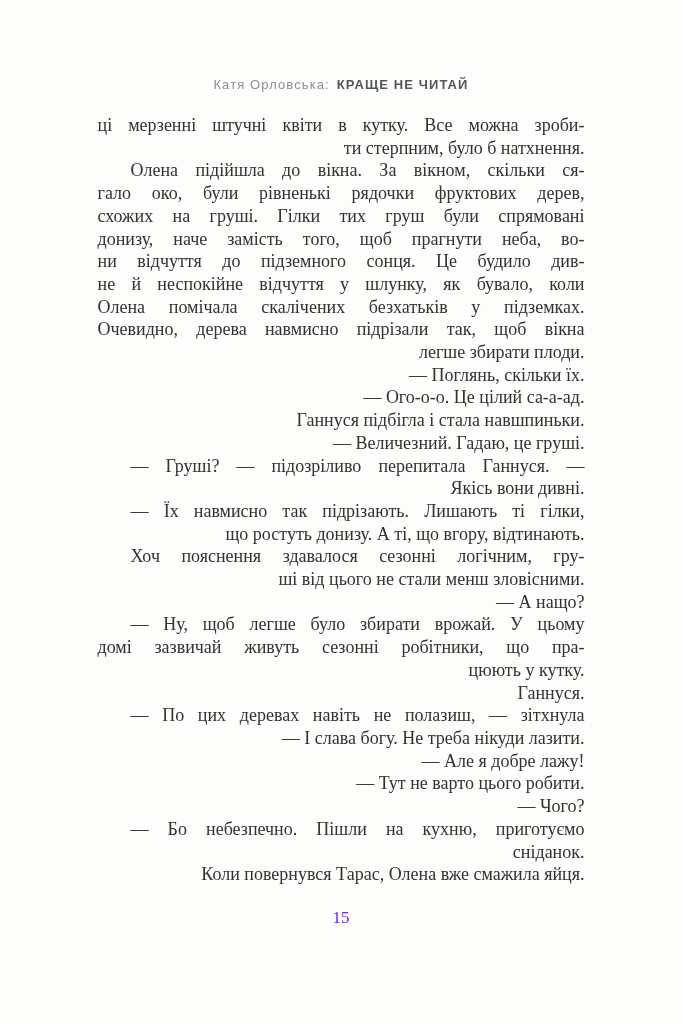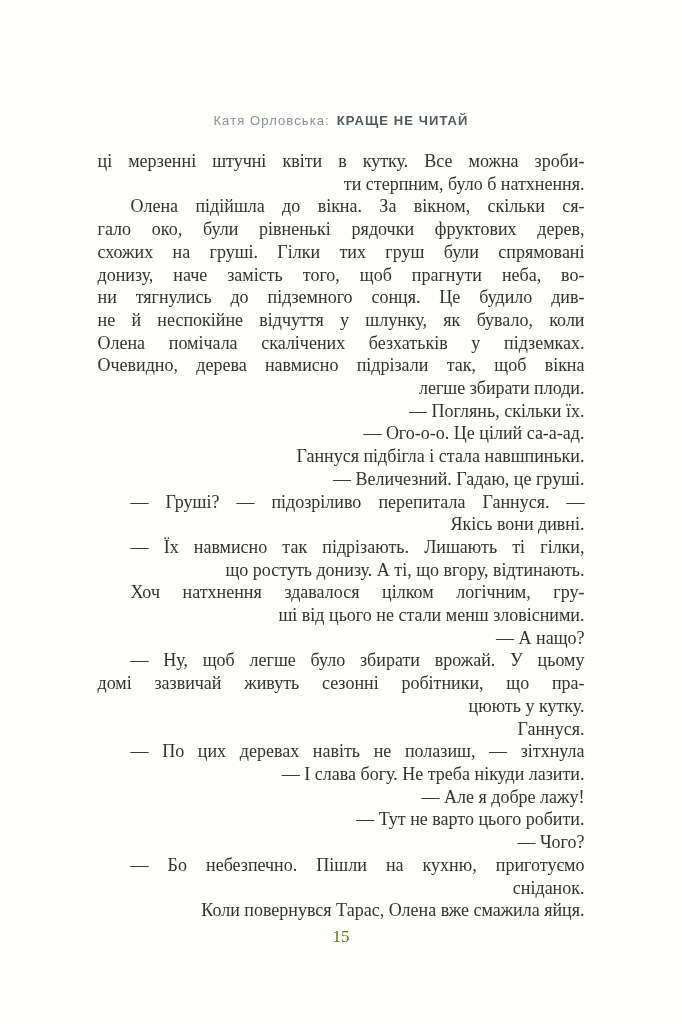--- a/index.html
+++ b/index.html
@@ -8,21 +8,21 @@
     background: #ffffff;
   }
   .page {
     position: relative;
     width: 682px;
     height: 1024px;
     margin: 0 auto;
     background: #fdfdfc;
     overflow: hidden;
     box-sizing: border-box;
-    padding-top: 112px;
+    padding-top: 76px;
   }
   .running-header {
     width: 682px;
     text-align: center;
     font-family: "Liberation Sans", sans-serif;
     font-size: 13px;
     letter-spacing: 1.1px;
     color: #8a9190;
     height: 18px;
     line-height: 18px;
@@ -54,25 +54,25 @@
     text-align: justify;
     text-align-last: justify;
     font-family: Liberation Serif, serif;
     -moz-text-align-last: justify;
   }
   .line.indent {
     padding-left: 33px;
   }
   .page-number {
     width: 682px;
-    margin-top: 5px;
+    margin-top: 22px;
     text-align: center;
     font-family: "Liberation Serif", "DejaVu Serif", serif;
     font-size: 17px;
-    color: #4d7c0f;
+    color: #6d28d9;
   }
 </style>
 </head>
 <body>
 
 <div class="page">
 
   <div class="running-header">
     <span class="author">Катя Орловська:</span><span class="title">КРАЩЕ НЕ ЧИТАЙ</span>
   </div>
@@ -80,21 +80,21 @@
   <div class="text-block" id="text-block">
       <div class="paragraph">
         <div class="line fill">ці мерзенні штучні квіти в кутку. Все можна зроби-</div>
         <div class="line last">ти стерпним, було б натхнення.</div>
       </div>
       <div class="paragraph">
         <div class="line fill indent">Олена підійшла до вікна. За вікном, скільки ся-</div>
         <div class="line fill">гало око, були рівненькі рядочки фруктових дерев,</div>
         <div class="line fill">схожих на груші. Гілки тих груш були спрямовані</div>
         <div class="line fill">донизу, наче замість того, щоб прагнути неба, во-</div>
-        <div class="line fill">ни тягнулись до підземного сонця. Це будило див-</div>
+        <div class="line fill">ни відчуття до підземного сонця. Це будило див-</div>
         <div class="line fill">не й неспокійне відчуття у шлунку, як бувало, коли</div>
         <div class="line fill">Олена помічала скалічених безхатьків у підземках.</div>
         <div class="line fill">Очевидно, дерева навмисно підрізали так, щоб вікна</div>
         <div class="line last">легше збирати плоди.</div>
       </div>
       <div class="paragraph">
         <div class="line last indent">— Поглянь, скільки їх.</div>
       </div>
       <div class="paragraph">
         <div class="line last indent">— Ого-о-о. Це цілий са-а-ад.</div>
@@ -107,21 +107,21 @@
       </div>
       <div class="paragraph">
         <div class="line fill indent">— Груші? — підозріливо перепитала Ганнуся. —</div>
         <div class="line last">Якісь вони дивні.</div>
       </div>
       <div class="paragraph">
         <div class="line fill indent">— Їх навмисно так підрізають. Лишають ті гілки,</div>
         <div class="line last">що ростуть донизу. А ті, що вгору, відтинають.</div>
       </div>
       <div class="paragraph">
-        <div class="line fill indent">Хоч натхнення здавалося цілком логічним, гру-</div>
+        <div class="line fill indent">Хоч пояснення здавалося сезонні логічним, гру-</div>
         <div class="line last">ші від цього не стали менш зловісними.</div>
       </div>
       <div class="paragraph">
         <div class="line last indent">— А нащо?</div>
       </div>
       <div class="paragraph">
         <div class="line fill indent">— Ну, щоб легше було збирати врожай. У цьому</div>
         <div class="line fill">домі зазвичай живуть сезонні робітники, що пра-</div>
         <div class="line last">цюють у кутку.</div>
       </div>

